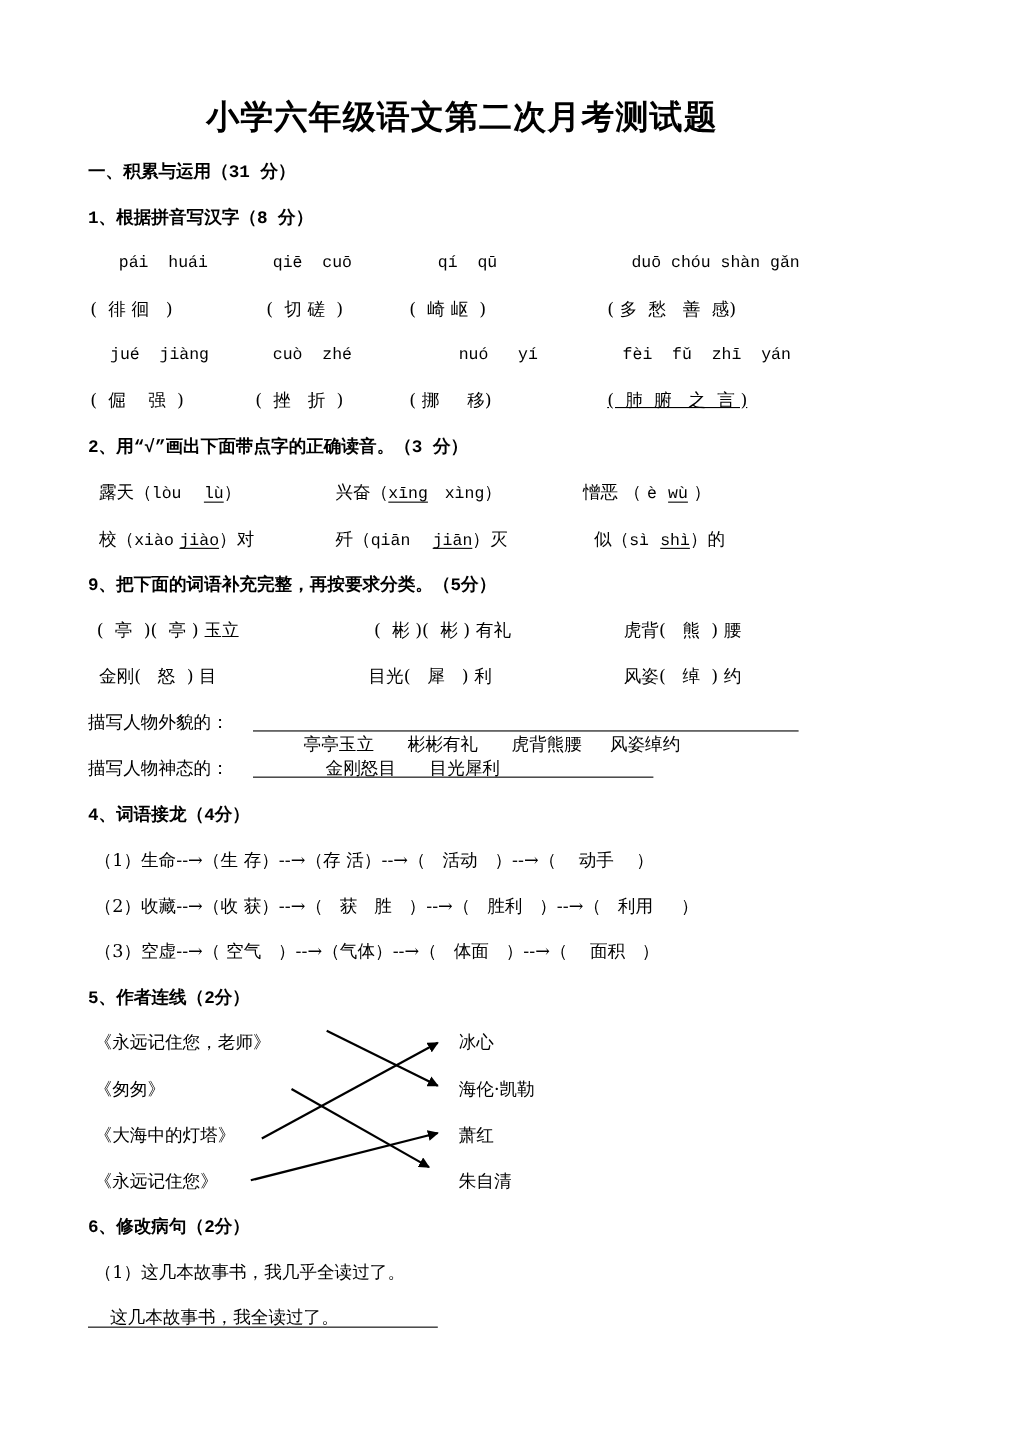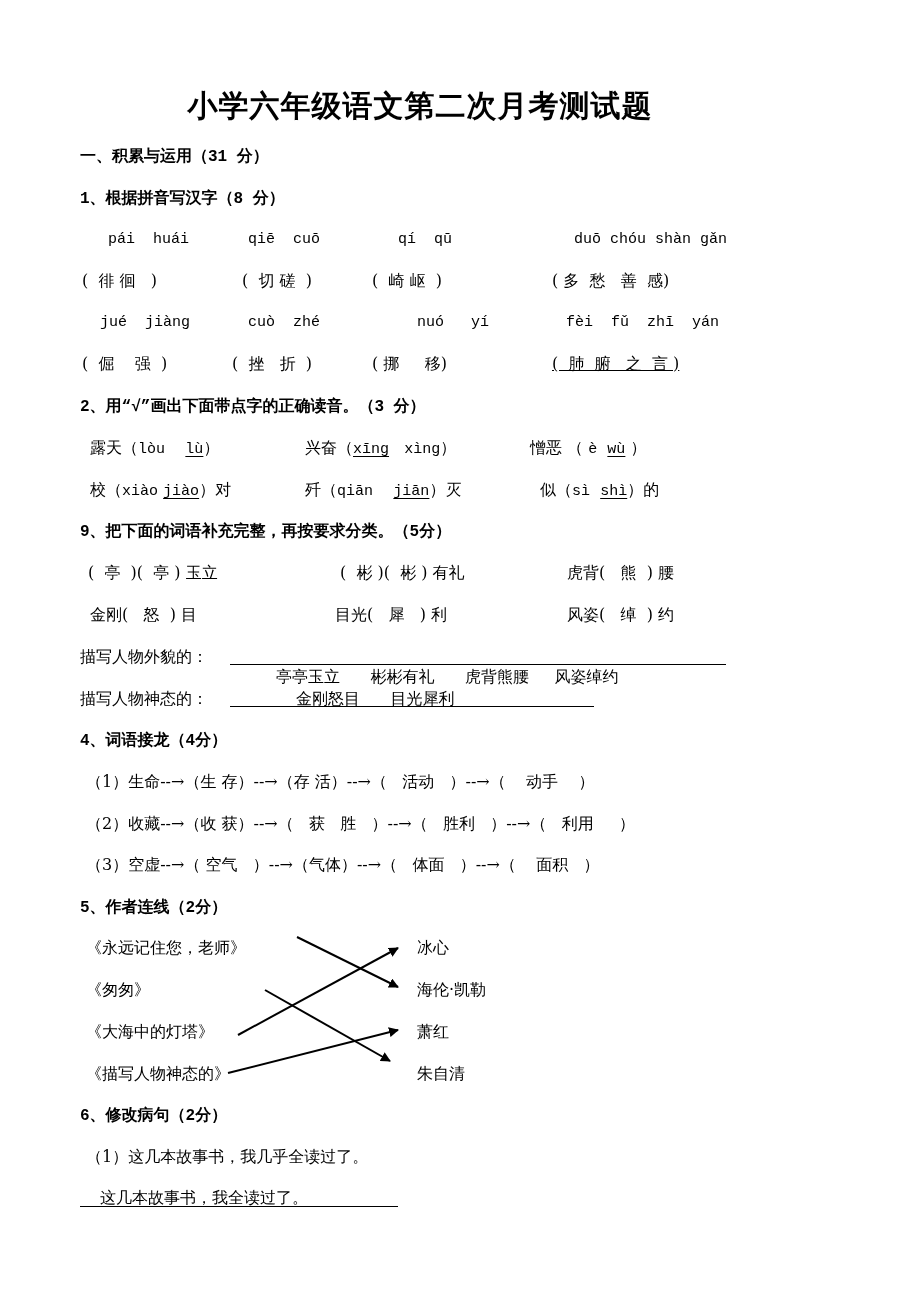--- a/index.html
+++ b/index.html
@@ -71,21 +71,21 @@
 
 <div class="abs h" style="left:80px;top:730px;">4、词语接龙（4分）</div>
 <div class="abs t" style="left:86px;top:772px;">（1）生命--→（生 存）--→（存 活）--→（   活动   ）--→（    动手    ）</div>
 <div class="abs t" style="left:86px;top:814px;">（2）收藏--→（收 获）--→（   获   胜   ）--→（   胜利   ）--→（   利用     ）</div>
 <div class="abs t" style="left:86px;top:855px;">（3）空虚--→（ 空气   ）--→（气体）--→（   体面   ）--→（    面积   ）</div>
 
 <div class="abs h" style="left:80px;top:897px;">5、作者连线（2分）</div>
 <div class="abs t" style="left:86px;top:938px;">《永远记住您，老师》</div>
 <div class="abs t" style="left:86px;top:980px;">《匆匆》</div>
 <div class="abs t" style="left:86px;top:1022px;">《大海中的灯塔》</div>
-<div class="abs t" style="left:86px;top:1064px;">《描写人物神态的》</div>
+<div class="abs t" style="left:86px;top:1064px;">《永远记住您》</div>
 
 <div class="abs t" style="left:417px;top:938px;">冰心</div>
 <div class="abs t" style="left:417px;top:980px;">海伦·凯勒</div>
 <div class="abs t" style="left:417px;top:1022px;">萧红</div>
 <div class="abs t" style="left:417px;top:1064px;">朱自清</div>
 
 <svg class="links" width="920" height="1300">
   <defs>
     <marker id="ah" markerWidth="10" markerHeight="10" refX="9" refY="5" orient="auto" markerUnits="userSpaceOnUse">
       <path d="M0,0 L10,5 L0,10 z" fill="#000"></path>

